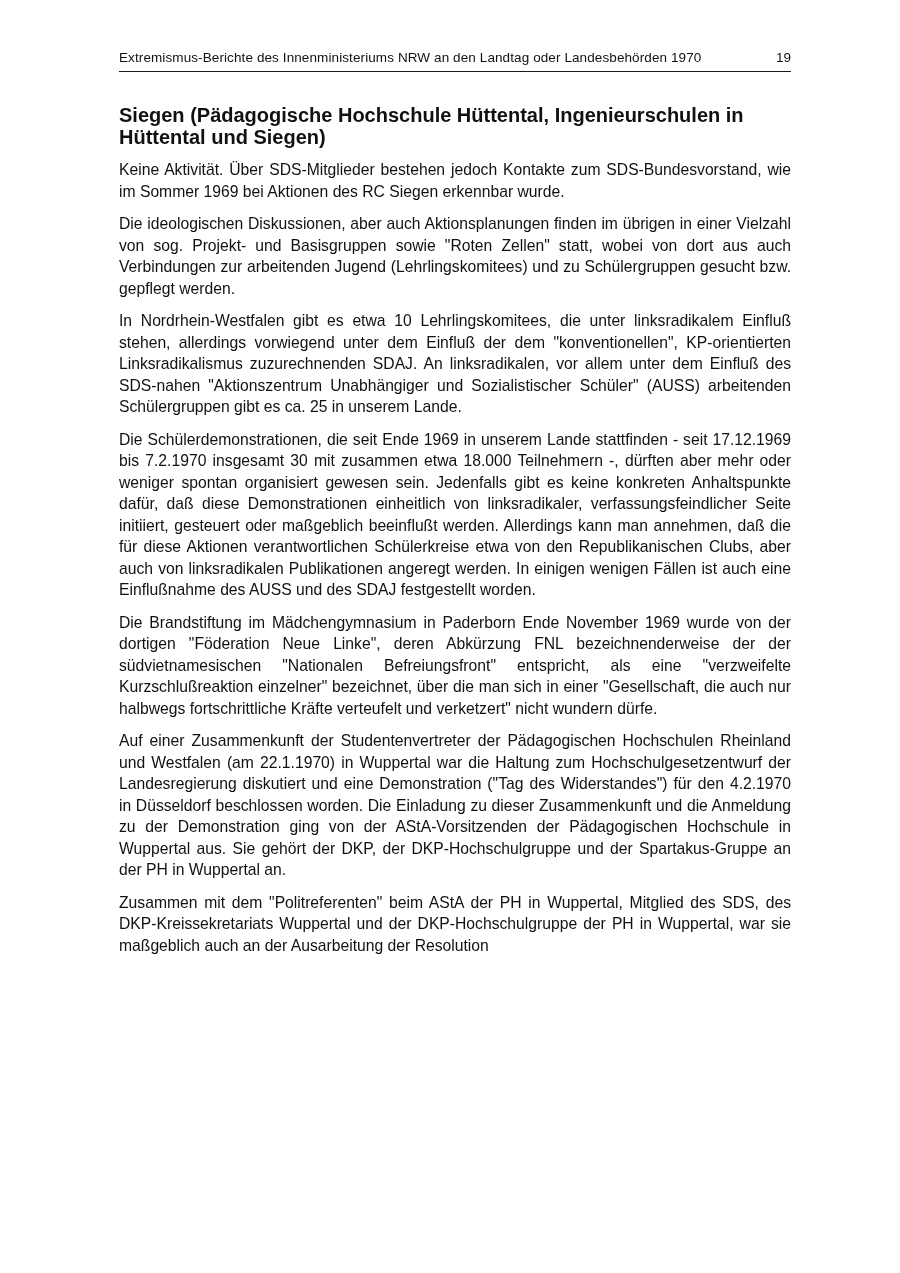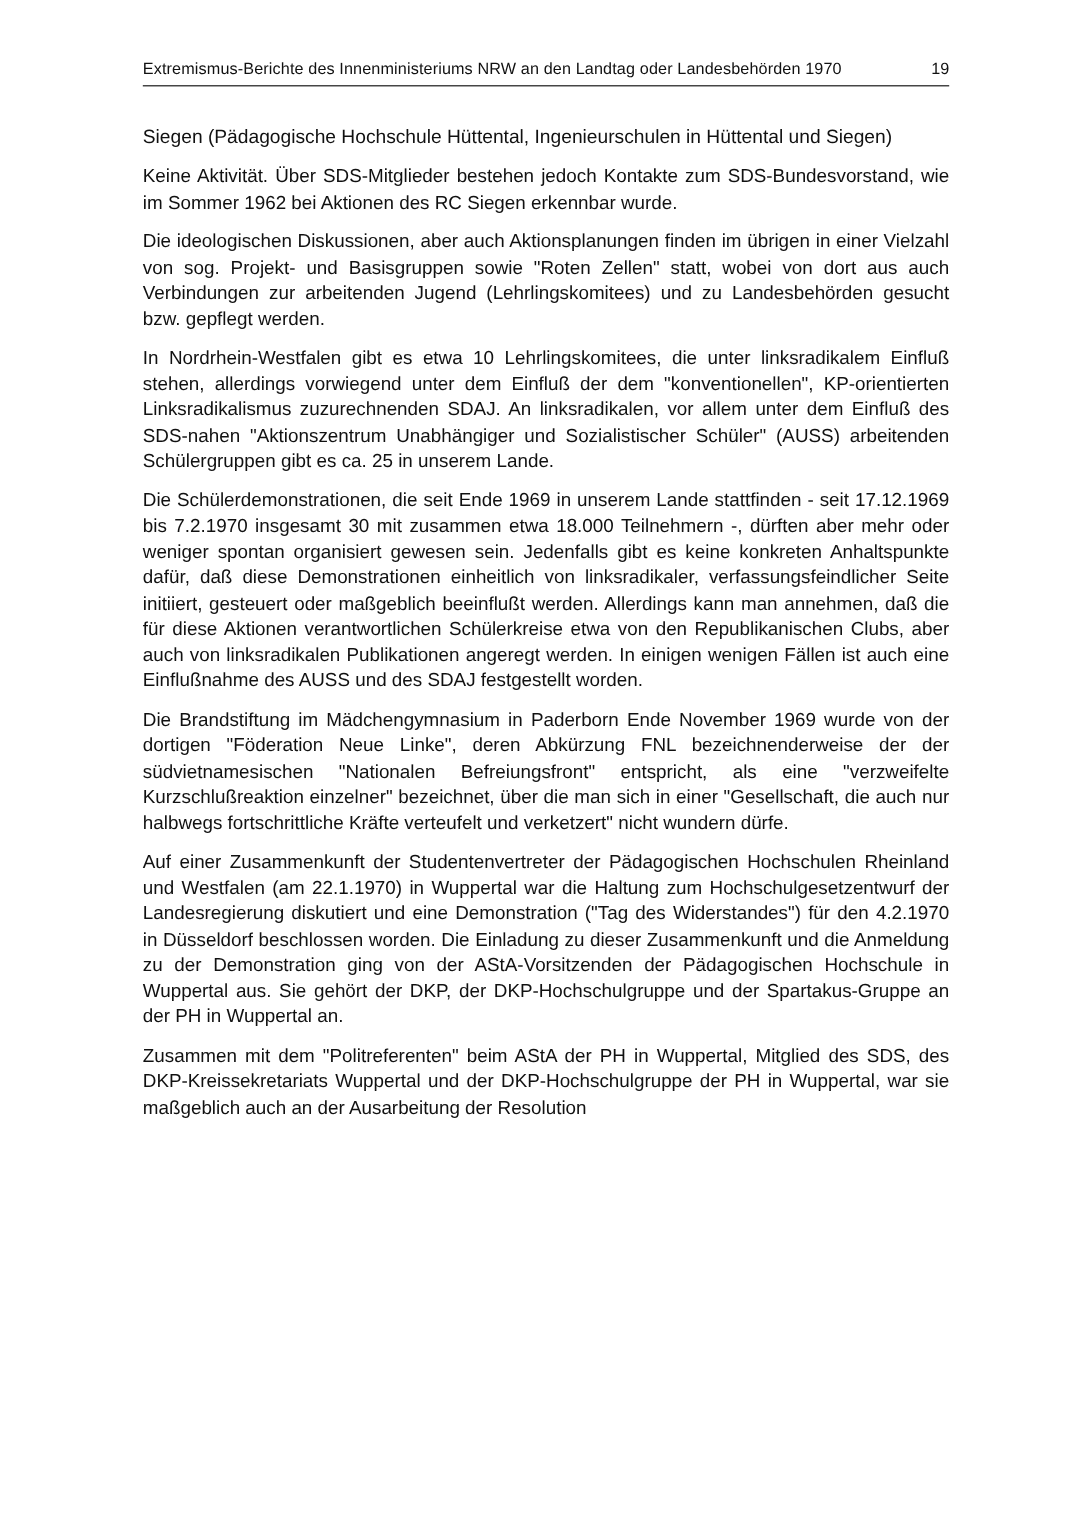--- a/index.html
+++ b/index.html
@@ -38,23 +38,23 @@
     height: 0;
     border-bottom: 1.4px solid #1a1a1a;
   }
   .content {
     position: absolute;
     left: 119px;
     top: 104px;
     width: 672px;
   }
   .doc-heading {
-    font-size: 16px;
+    font-size: 20px;
     line-height: 22px;
-    font-weight: normal;
+    font-weight: bold;
     margin: 0 0 11px 0;
   }
   .doc-par {
     font-size: 15.7px;
     line-height: 21.5px;
     text-align: justify;
     margin: 0 0 11px 0;
   }
 </style>
 </head>
@@ -66,22 +66,22 @@
     <div class="header-row">
       <span class="header-title">Extremismus-Berichte des Innenministeriums NRW an den Landtag oder Landesbehörden 1970</span>
       <span class="header-page-number">19</span>
     </div>
     <div class="header-rule"></div>
   </div>
 
   <div class="content">
     <h1 class="doc-heading">Siegen (Pädagogische Hochschule Hüttental, Ingenieurschulen in Hüttental und Siegen)</h1>
 
-    <p class="doc-par">Keine Aktivität. Über SDS-Mitglieder bestehen jedoch Kontakte zum SDS-Bundesvorstand, wie im Sommer 1962 bei Aktionen des RC Siegen erkennbar wurde.</p>
-    <p class="doc-par">Die ideologischen Diskussionen, aber auch Aktionsplanungen finden im übrigen in einer Vielzahl von sog. Projekt- und Basisgruppen sowie "Roten Zellen" statt, wobei von dort aus auch Verbindungen zur arbeitenden Jugend (Lehrlingskomitees) und zu Landesbehörden gesucht bzw. gepflegt werden.</p>
+    <p class="doc-par">Keine Aktivität. Über SDS-Mitglieder bestehen jedoch Kontakte zum SDS-Bundesvorstand, wie im Sommer 1969 bei Aktionen des RC Siegen erkennbar wurde.</p>
+    <p class="doc-par">Die ideologischen Diskussionen, aber auch Aktionsplanungen finden im übrigen in einer Vielzahl von sog. Projekt- und Basisgruppen sowie "Roten Zellen" statt, wobei von dort aus auch Verbindungen zur arbeitenden Jugend (Lehrlingskomitees) und zu Schülergruppen gesucht bzw. gepflegt werden.</p>
     <p class="doc-par">In Nordrhein-Westfalen gibt es etwa 10 Lehrlingskomitees, die unter linksradikalem Einfluß stehen, allerdings vorwiegend unter dem Einfluß der dem "konventionellen", KP-orientierten Linksradikalismus zuzurechnenden SDAJ. An linksradikalen, vor allem unter dem Einfluß des SDS-nahen "Aktionszentrum Unabhängiger und Sozialistischer Schüler" (AUSS) arbeitenden Schülergruppen gibt es ca. 25 in unserem Lande.</p>
     <p class="doc-par">Die Schülerdemonstrationen, die seit Ende 1969 in unserem Lande stattfinden - seit 17.12.1969 bis 7.2.1970 insgesamt 30 mit zusammen etwa 18.000 Teilnehmern -, dürften aber mehr oder weniger spontan organisiert gewesen sein. Jedenfalls gibt es keine konkreten Anhaltspunkte dafür, daß diese Demonstrationen einheitlich von linksradikaler, verfassungsfeindlicher Seite initiiert, gesteuert oder maßgeblich beeinflußt werden. Allerdings kann man annehmen, daß die für diese Aktionen verantwortlichen Schülerkreise etwa von den Republikanischen Clubs, aber auch von linksradikalen Publikationen angeregt werden. In einigen wenigen Fällen ist auch eine Einflußnahme des AUSS und des SDAJ festgestellt worden.</p>
     <p class="doc-par">Die Brandstiftung im Mädchengymnasium in Paderborn Ende November 1969 wurde von der dortigen "Föderation Neue Linke", deren Abkürzung FNL bezeichnenderweise der der südvietnamesischen "Nationalen Befreiungsfront" entspricht, als eine "verzweifelte Kurzschlußreaktion einzelner" bezeichnet, über die man sich in einer "Gesellschaft, die auch nur halbwegs fortschrittliche Kräfte verteufelt und verketzert" nicht wundern dürfe.</p>
     <p class="doc-par">Auf einer Zusammenkunft der Studentenvertreter der Pädagogischen Hochschulen Rheinland und Westfalen (am 22.1.1970) in Wuppertal war die Haltung zum Hochschulgesetzentwurf der Landesregierung diskutiert und eine Demonstration ("Tag des Widerstandes") für den 4.2.1970 in Düsseldorf beschlossen worden. Die Einladung zu dieser Zusammenkunft und die Anmeldung zu der Demonstration ging von der AStA-Vorsitzenden der Pädagogischen Hochschule in Wuppertal aus. Sie gehört der DKP, der DKP-Hochschulgruppe und der Spartakus-Gruppe an der PH in Wuppertal an.</p>
     <p class="doc-par">Zusammen mit dem "Politreferenten" beim AStA der PH in Wuppertal, Mitglied des SDS, des DKP-Kreissekretariats Wuppertal und der DKP-Hochschulgruppe der PH in Wuppertal, war sie maßgeblich auch an der Ausarbeitung der Resolution</p>
   </div>
 
 </div>
 
 </body></html>

